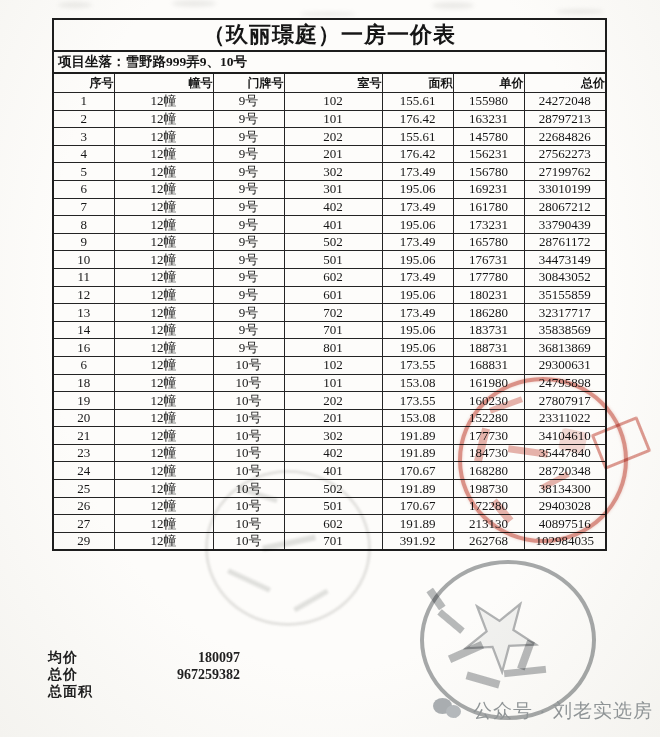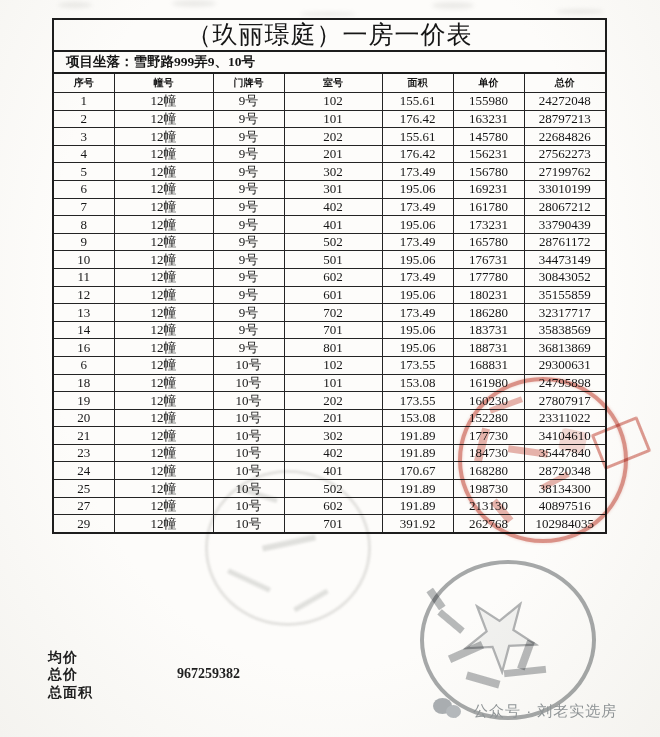--- a/index.html
+++ b/index.html
@@ -20,44 +20,44 @@
     border:2px solid #1d1d1d;
   }
   table.price td,table.price th{
     border:1px solid #242424;
     text-align:center;vertical-align:middle;
     padding:0;line-height:1.05;
     font-size:13px;color:#161616;
     overflow:hidden;white-space:nowrap;
   }
   tr.title-row td{
-    height:30px;font-size:25px;font-weight:normal;letter-spacing:1px;
+    height:30px;font-size:22px;font-weight:bold;letter-spacing:1px;
     border-bottom:2px solid #1d1d1d;
   }
   tr.loc-row td{
     height:20px;text-align:left;font-size:13.5px;font-weight:bold;
-    padding-left:12px;border-bottom:2px solid #1d1d1d;
-  }
-  tr.head-row th{height:18px;font-size:10px;font-weight:bold;}
+    padding-left:4px;border-bottom:2px solid #1d1d1d;
+  }
+  tr.head-row th{height:18px;font-size:12px;font-weight:bold;text-align:right;}
   tr.data-row td{height:16.6px;}
 
   
   .summary{position:absolute;left:48px;top:649px;font-weight:bold;font-size:14px;}
-  .summary .srow{display:flex;height:17.3px;align-items:flex-start;}
+  .summary .srow{display:flex;height:17.3px;align-items:center;}
   .summary .slabel{width:64px;text-align:left;letter-spacing:1px;}
   .summary .svalue{width:128px;text-align:right;}
 
   
   .footer{position:absolute;left:433px;top:698px;display:flex;align-items:center;color:#90969a;}
   .wechat{position:relative;width:34px;height:26px;flex:0 0 auto;}
   .wechat .b1{position:absolute;left:0;top:0;width:19px;height:16px;background:#a9adb0;border-radius:50%;}
   .wechat .b1:after{content:"";position:absolute;left:2px;bottom:-3px;border:4px solid transparent;border-top-color:#a9adb0;transform:rotate(18deg);}
   .wechat .b2{position:absolute;left:13px;top:7px;width:15px;height:13px;background:#b4b8bb;border-radius:50%;}
   .wechat .b2:after{content:"";position:absolute;right:2px;bottom:-3px;border:3px solid transparent;border-top-color:#b4b8bb;transform:rotate(-18deg);}
-  .wm-text{font-size:15px;letter-spacing:1px;margin-left:6px;font-family:"Liberation Sans","DejaVu Sans",sans-serif;color:#8f9496;}
+  .wm-text{font-size:19px;letter-spacing:1px;margin-left:6px;font-family:"Liberation Sans","DejaVu Sans",sans-serif;color:#8f9496;}
 
   
   .stamp{position:absolute;mix-blend-mode:multiply;pointer-events:none;}
   .ring{border-radius:50%;}
   .red-ring{left:458px;top:377px;width:162px;height:158px;border:4px solid rgba(191,58,41,.55);box-shadow:0 0 3px rgba(191,58,41,.25), inset 0 0 3px rgba(191,58,41,.25);filter:blur(.4px);}
   .red-mark{position:absolute;background:rgba(191,58,41,.38);filter:blur(.6px);}
   .red-rect{left:596px;top:424px;width:44px;height:32px;border:3px solid rgba(191,58,41,.5);transform:rotate(-22deg);filter:blur(.5px);border-radius:2px;}
   .gray-ring{left:420px;top:560px;width:168px;height:152px;border:4px solid rgba(80,85,90,.50);filter:blur(.5px);}
   .gray-mark{position:absolute;background:rgba(80,85,90,.40);filter:blur(.7px);}
   .faint-ring{left:205px;top:470px;width:160px;height:150px;border:3px solid rgba(125,127,122,.20);filter:blur(1px);}
@@ -302,20 +302,29 @@
       <tr class="data-row">
         <td>25</td>
         <td>12幢</td>
         <td>10号</td>
         <td>502</td>
         <td>191.89</td>
         <td>198730</td>
         <td>38134300</td>
       </tr>
       <tr class="data-row">
+        <td>26</td>
+        <td>12幢</td>
+        <td>10号</td>
+        <td>501</td>
+        <td>170.67</td>
+        <td>172280</td>
+        <td>29403028</td>
+      </tr>
+      <tr class="data-row">
         <td>27</td>
         <td>12幢</td>
         <td>10号</td>
         <td>602</td>
         <td>191.89</td>
         <td>213130</td>
         <td>40897516</td>
       </tr>
       <tr class="data-row">
         <td>29</td>
@@ -325,20 +334,21 @@
         <td>391.92</td>
         <td>262768</td>
         <td>102984035</td>
       </tr>
     </tbody>
 </table>
 
 <div class="summary">
     <div class="srow">
       <div class="slabel">均价</div>
+      <div class="svalue">180097</div>
     </div>
     <div class="srow">
       <div class="slabel">总价</div>
       <div class="svalue">967259382</div>
     </div>
     <div class="srow">
       <div class="slabel">总面积</div>
     </div>
   </div>
 

